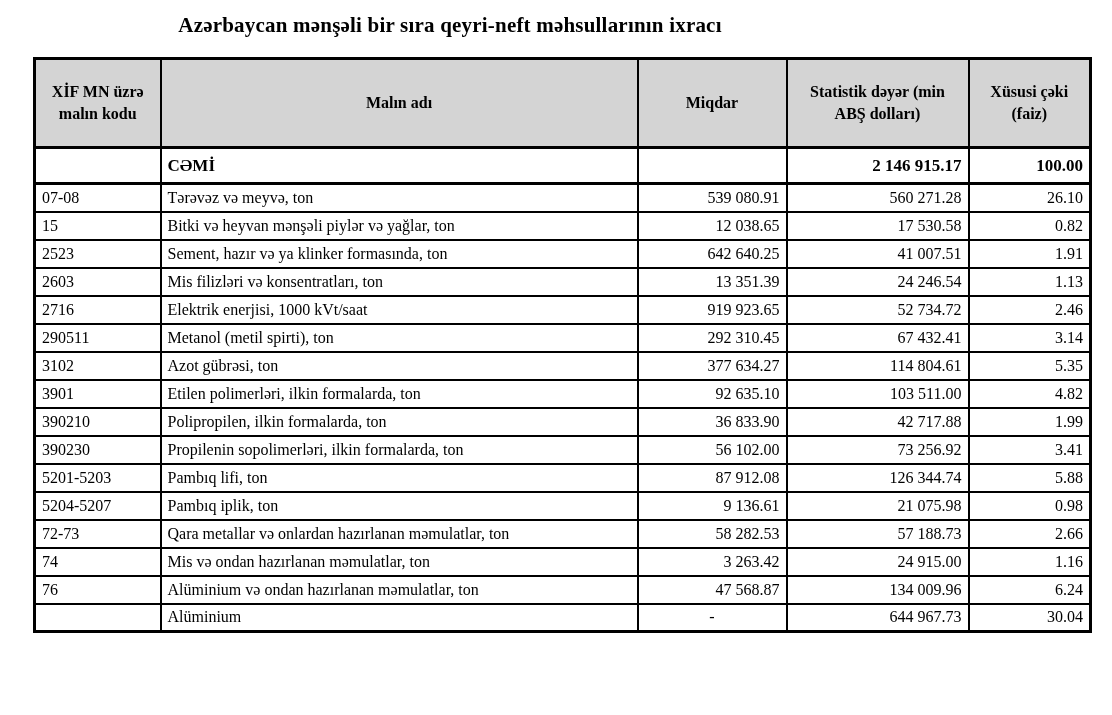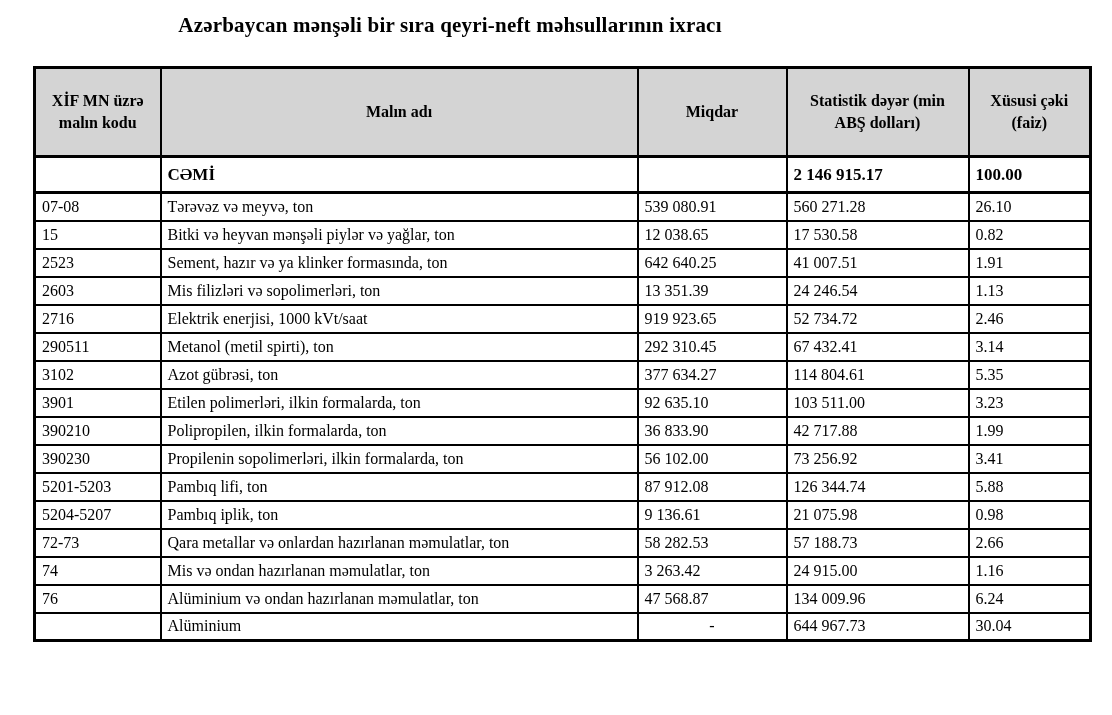--- a/index.html
+++ b/index.html
@@ -17,21 +17,21 @@
     width: 900px;
     text-align: center;
     font-size: 21px;
     font-weight: bold;
     padding-top: 13px;
     letter-spacing: 0.2px;
   }
   table.export-table {
     position: absolute;
     left: 33px;
-    top: 66px;
+    top: 57px;
     width: 1056px;
     border-collapse: collapse;
     table-layout: fixed;
     border: 3px solid #000000;
     font-size: 16px;
   }
   .export-table th, .export-table td {
     border: 2px solid #000000;
     padding: 0 6px;
     overflow: hidden;
@@ -54,21 +54,21 @@
     border-bottom: 3px solid #000000;
   }
   .export-table tbody tr.data-row { height: 28px; }
   .col-code   { width: 126px; }
   .col-name   { width: 477px; }
   .col-qty    { width: 149px; }
   .col-value  { width: 182px; }
   .col-share  { width: 122px; }
   .cell-code  { text-align: left; padding-left: 9px; }
   .cell-name  { text-align: left; padding-left: 13px; }
-  .cell-num   { padding-right: 10px; }
+  .cell-num   { text-align: right; padding-right: 10px; }
   .cell-center { text-align: center; }
   .total-label { }
 </style>
 </head>
 <body>
 
 <div class="page-title">Azərbaycan mənşəli bir sıra qeyri-neft məhsullarının ixracı</div>
 
 <table class="export-table">
   <colgroup>
@@ -111,21 +111,21 @@
       </tr>
       <tr class="data-row">
         <td class="cell-code">2523</td>
         <td class="cell-name">Sement, hazır və ya klinker formasında, ton</td>
         <td class="cell-num">642 640.25</td>
         <td class="cell-num">41 007.51</td>
         <td class="cell-num">1.91</td>
       </tr>
       <tr class="data-row">
         <td class="cell-code">2603</td>
-        <td class="cell-name">Mis filizləri və sopolimerləri, ton</td>
+        <td class="cell-name">Mis filizləri və konsentratları, ton</td>
         <td class="cell-num">13 351.39</td>
         <td class="cell-num">24 246.54</td>
         <td class="cell-num">1.13</td>
       </tr>
       <tr class="data-row">
         <td class="cell-code">2716</td>
         <td class="cell-name">Elektrik enerjisi, 1000 kVt/saat</td>
         <td class="cell-num">919 923.65</td>
         <td class="cell-num">52 734.72</td>
         <td class="cell-num">2.46</td>
@@ -142,21 +142,21 @@
         <td class="cell-name">Azot gübrəsi, ton</td>
         <td class="cell-num">377 634.27</td>
         <td class="cell-num">114 804.61</td>
         <td class="cell-num">5.35</td>
       </tr>
       <tr class="data-row">
         <td class="cell-code">3901</td>
         <td class="cell-name">Etilen polimerləri, ilkin formalarda, ton</td>
         <td class="cell-num">92 635.10</td>
         <td class="cell-num">103 511.00</td>
-        <td class="cell-num">3.23</td>
+        <td class="cell-num">4.82</td>
       </tr>
       <tr class="data-row">
         <td class="cell-code">390210</td>
         <td class="cell-name">Polipropilen, ilkin formalarda, ton</td>
         <td class="cell-num">36 833.90</td>
         <td class="cell-num">42 717.88</td>
         <td class="cell-num">1.99</td>
       </tr>
       <tr class="data-row">
         <td class="cell-code">390230</td>

